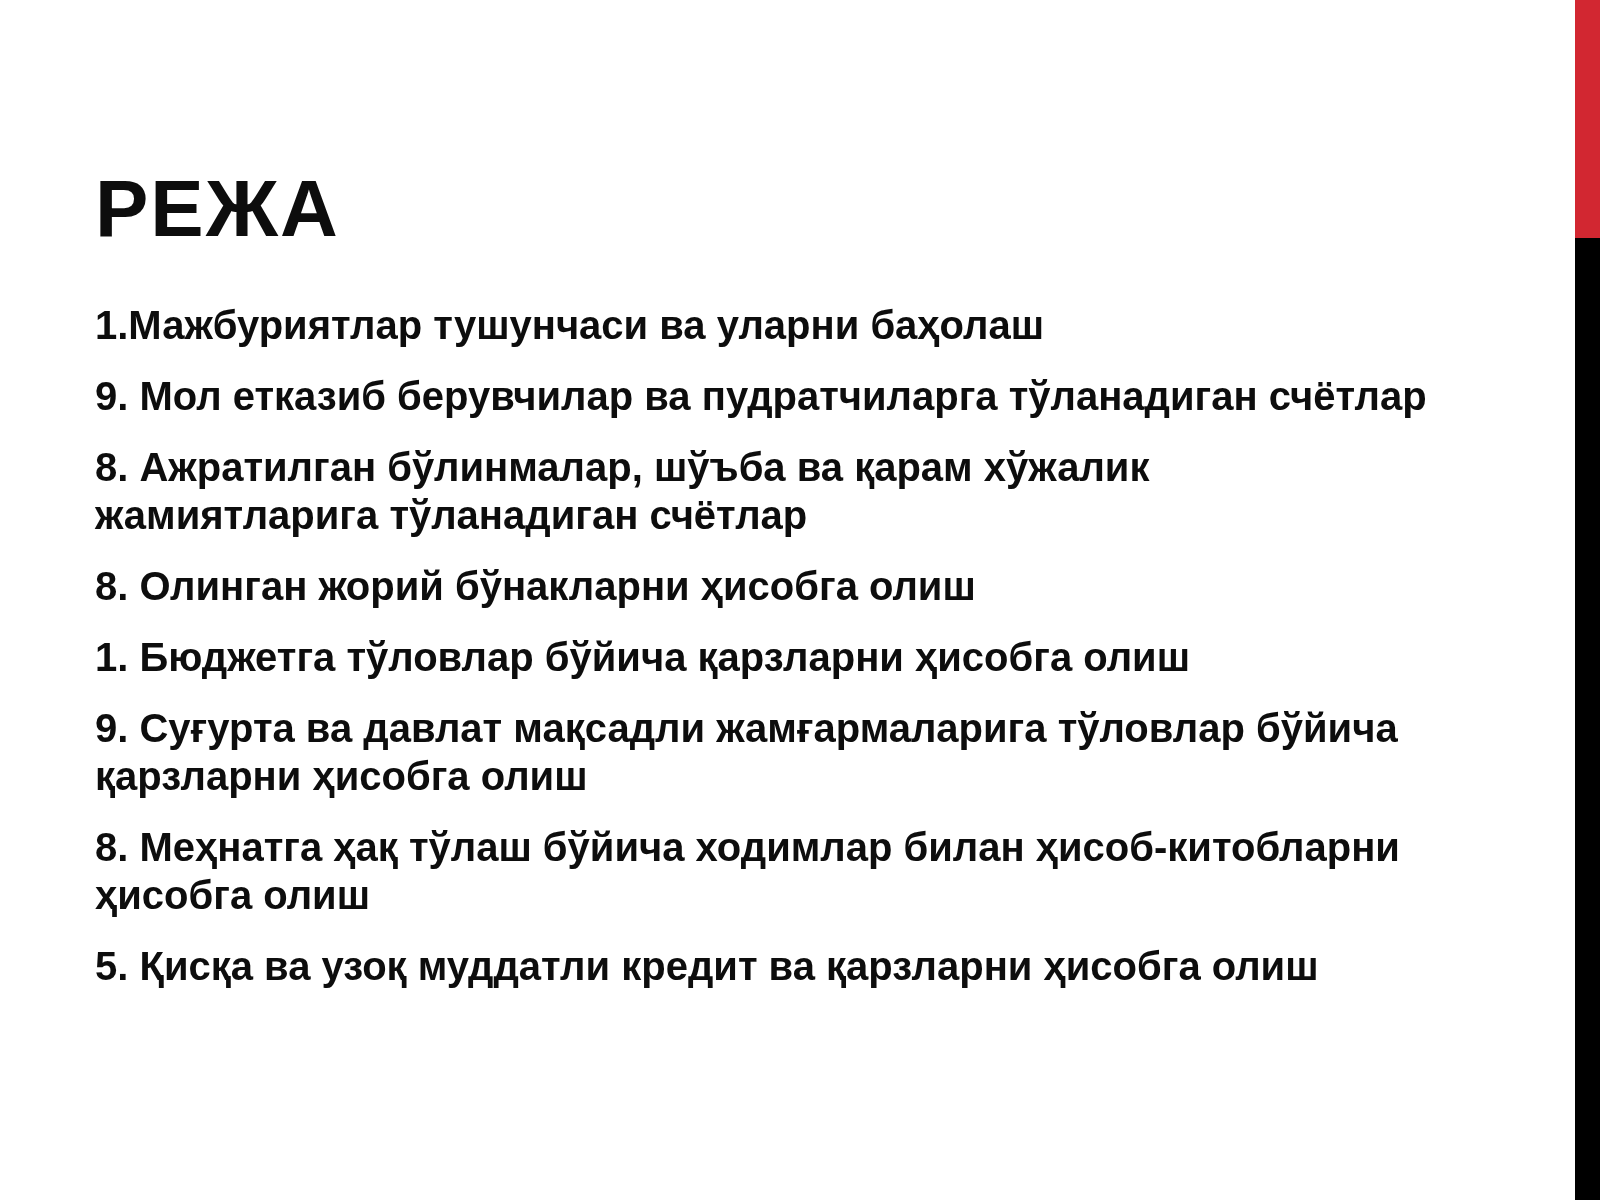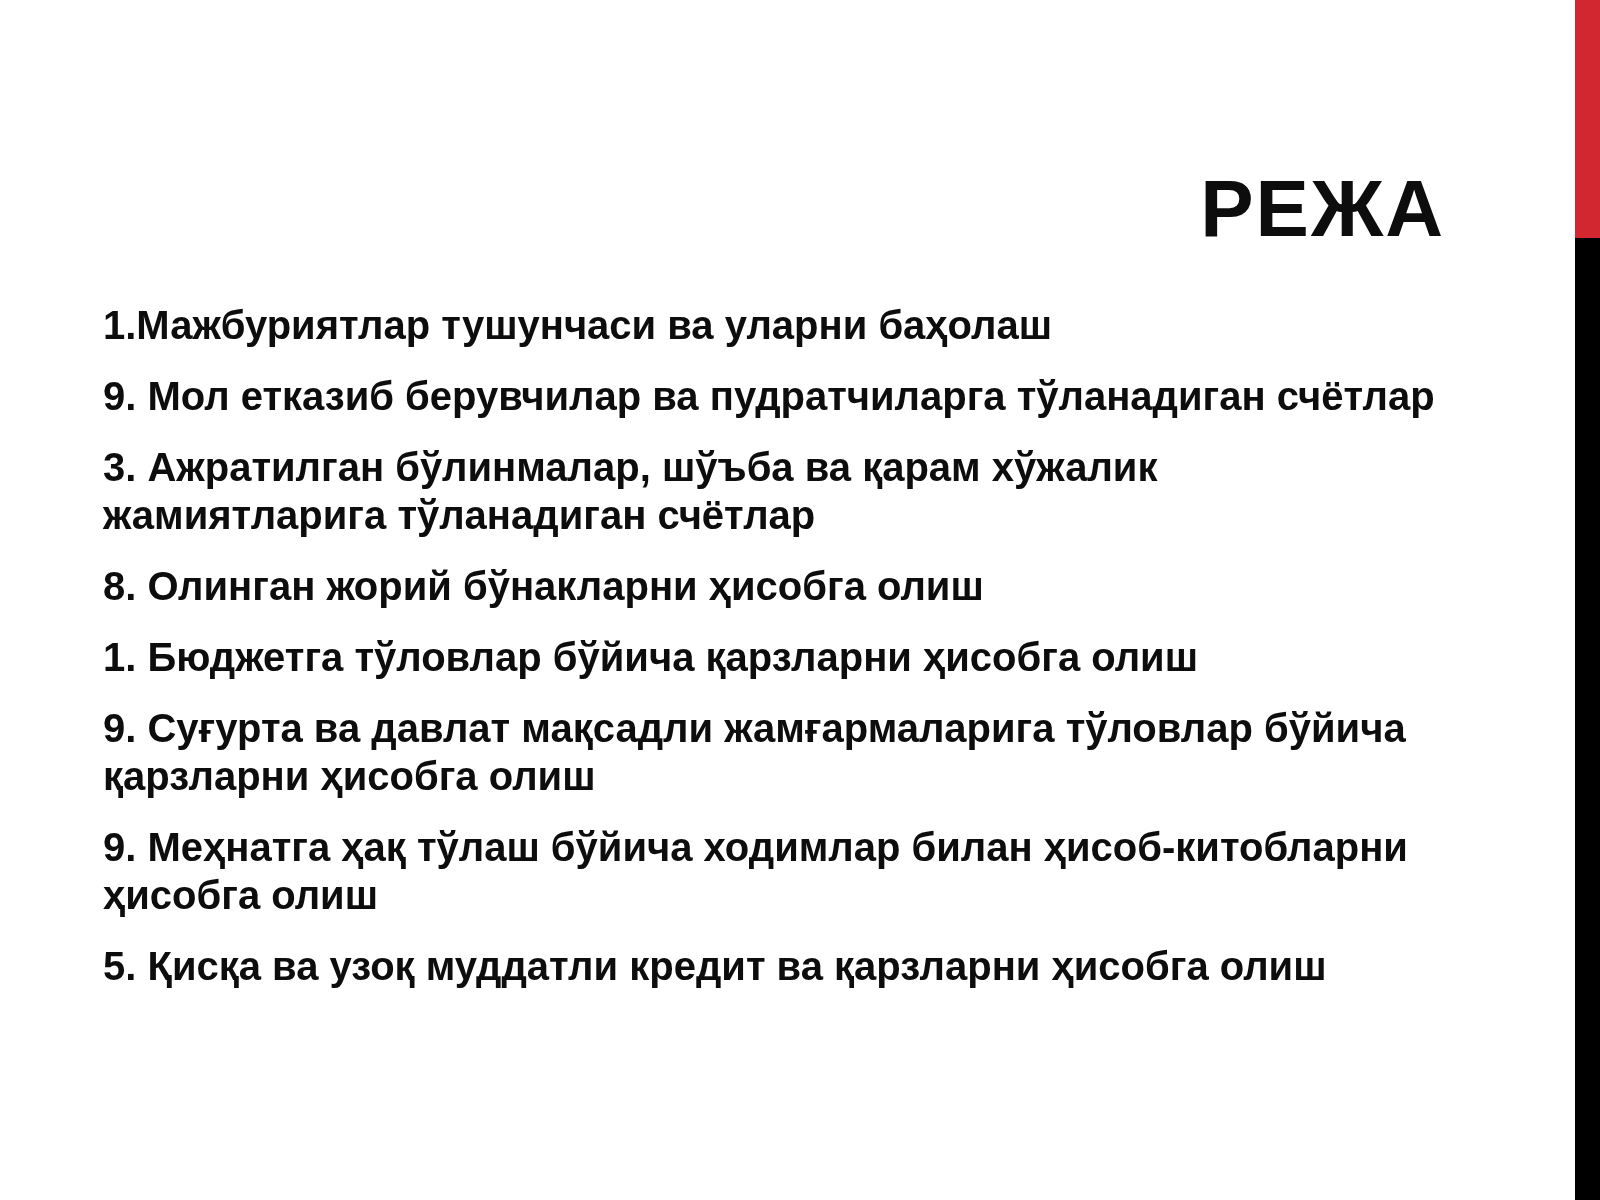--- a/index.html
+++ b/index.html
@@ -38,55 +38,55 @@
     height: 238px;
     background: var(--accent-red);
   }
   .accent-black {
     flex: 1;
     background: var(--accent-black);
   }
   .title {
     margin: 165px 0 0 95px;
     width: 1350px;
-    text-align: right;
+    text-align: left;
     font-size: 80px;
     line-height: 1.1;
     letter-spacing: 2px;
     font-weight: bold;
   }
   .list {
     margin: 48px 0 0 95px;
     width: 1420px;
   }
   .list p {
-    margin: 0 0 23px 8px;
+    margin: 0 0 23px 0;
     font-size: 40px;
     line-height: 48px;
     white-space: pre;
     font-weight: bold;
   }
 </style>
 </head>
 <body>
 
 <div class="slide">
 
   <h1 class="title">РЕЖА</h1>
 
   <div class="list">
     <p>1.Мажбуриятлар тушунчаси ва уларни баҳолаш</p>
     <p>9. Мол етказиб берувчилар ва пудратчиларга тўланадиган счётлар</p>
-    <p>3. Ажратилган бўлинмалар, шўъба ва қарам хўжалик
+    <p>8. Ажратилган бўлинмалар, шўъба ва қарам хўжалик
 жамиятларига тўланадиган счётлар</p>
     <p>8. Олинган жорий бўнакларни ҳисобга олиш</p>
     <p>1. Бюджетга тўловлар бўйича қарзларни ҳисобга олиш</p>
     <p>9. Суғурта ва давлат мақсадли жамғармаларига тўловлар бўйича
 қарзларни ҳисобга олиш</p>
-    <p>9. Меҳнатга ҳақ тўлаш бўйича ходимлар билан ҳисоб-китобларни
+    <p>8. Меҳнатга ҳақ тўлаш бўйича ходимлар билан ҳисоб-китобларни
 ҳисобга олиш</p>
     <p>5. Қисқа ва узоқ муддатли кредит ва қарзларни ҳисобга олиш</p>
   </div>
 
   <div class="accent-bar">
     <div class="accent-red"></div>
     <div class="accent-black"></div>
   </div>
 
 </div>

